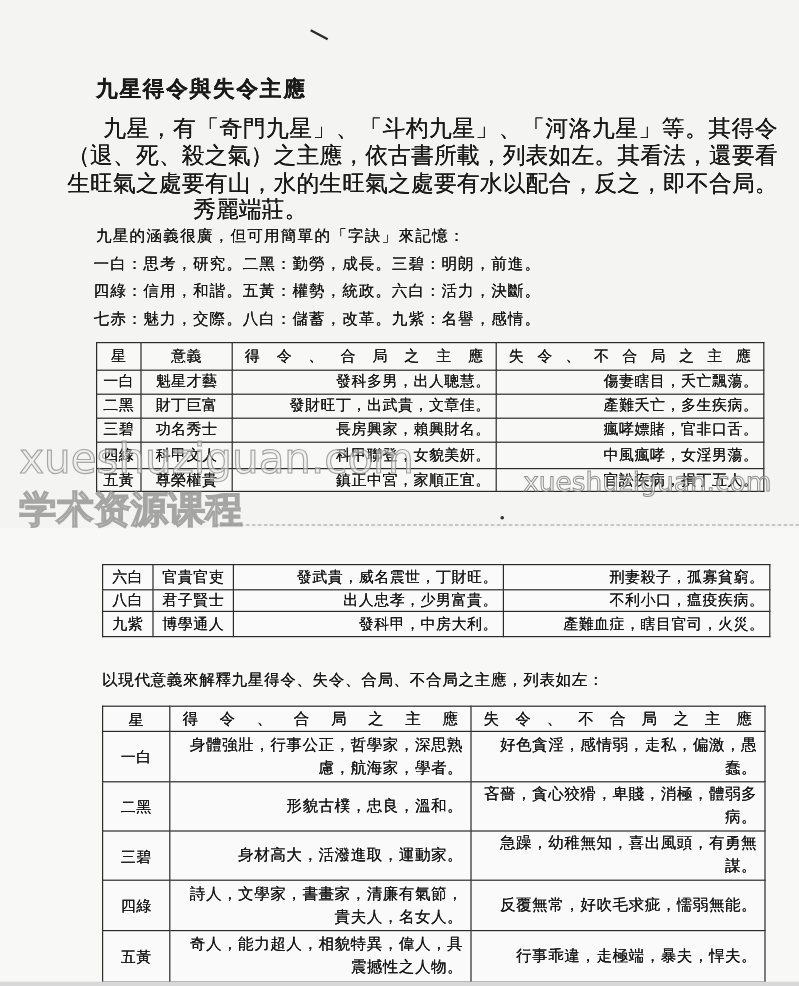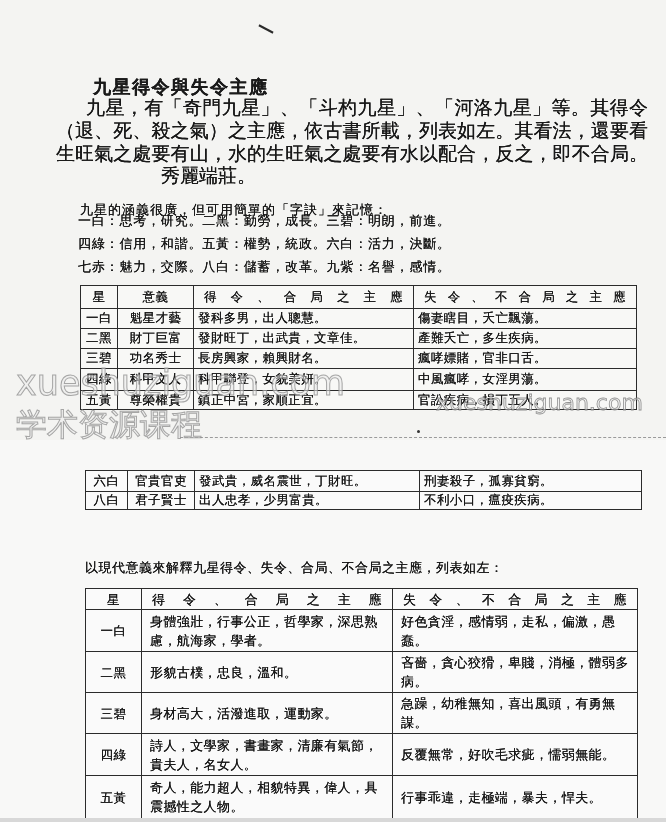--- a/index.html
+++ b/index.html
@@ -10,47 +10,47 @@
       color:#1a1a1a;
     }
     .page2-bg { position:absolute; left:0; top:440px; width:666px; height:382px; background:#f8f8f7; }
     .abs { position:absolute; }
     .ink { text-shadow:0 0 0.5px #000; }
     .stray-mark { left:258px; top:28px; width:16px; height:2px; background:#2a2a2a; transform:rotate(28deg); }
     .title { left:80px; top:62px; font-size:18px; font-weight:bold; letter-spacing:1.5px; white-space:nowrap; }
     .para-line { position:absolute; height:22px; line-height:22px; font-size:19px; overflow:hidden;
                  text-align:justify; text-align-last:justify; }
     .para-line.last { text-align:right; text-align-last:auto; }
-    .memo-intro { left:80px; top:187px; font-size:13px; letter-spacing:1px; white-space:nowrap; line-height:22px;margin-top:12px; }
+    .memo-intro { left:80px; top:187px; font-size:13px; letter-spacing:1px; white-space:nowrap; line-height:22px; }
     .memo-line { position:absolute; left:78px; width:372px; height:22px; line-height:22px; font-size:13px;
                  text-align:justify; text-align-last:justify; overflow:hidden; }
     table.scan { position:absolute; border-collapse:collapse; table-layout:fixed; border:1.5px solid #2b2b2b; }
     table.scan td { border:1px solid #2b2b2b; padding:0 4px; font-size:12.5px; letter-spacing:0.4px;
-                    vertical-align:middle; overflow:hidden; white-space:nowrap; background:rgba(255,255,255,0.35); }
+                    vertical-align:middle; overflow:hidden; white-space:nowrap; background:rgba(255,255,255,0.35);text-align:right; }
     table.scan td.c { text-align:center; padding:0 2px; }
     table.scan td.spread { text-align:justify; text-align-last:justify; padding:0 10px; }
     table.t3 td { white-space:normal; font-size:13px; line-height:19px; padding:0 6px 0 8px; }
     table.t3 td.c { font-size:12.5px; }
     .modern-intro { left:85px; top:558px; font-size:13px; letter-spacing:0.5px; white-space:nowrap; line-height:20px; }
     .divider { left:180px; top:437px; width:486px; height:0; border-top:1px dashed #9a9a9a; }
     .dot { left:417px; top:430px; width:3px; height:3px; border-radius:50%; background:#333; }
     .wm { position:absolute; white-space:nowrap; font-family:"DejaVu Sans", "Liberation Sans", sans-serif;
           color:rgba(235,235,235,0.55); -webkit-text-stroke:1px rgba(140,140,140,0.75); z-index:10; pointer-events:none;padding-left:16px; }
     .wm1 { left:0px; top:363px; font-size:35px; }
-    .wm2 { left:0px; top:404px; font-size:31px; }
+    .wm2 { left:0px; top:404px; font-size:31px;font-weight:bold; }
     .wm3 { left:420px; top:390px; font-size:22px; -webkit-text-stroke:0.8px rgba(120,120,120,0.8); }
     .bottom-strip { left:0; top:818px; width:666px; height:4px; background:#d8d8d8; }
   </style>
 </head>
 <body>
 
 <div class="page2-bg"></div>
 <div class="abs stray-mark"></div>
 
-<h1 class="abs title ink" style="margin:13px">九星得令與失令主應</h1>
+<h1 class="abs title ink" style="margin:0">九星得令與失令主應</h1>
 
 <div>
   <div class="para-line ink" style="left:86px;top:96px;width:562px">九星，有「奇門九星」、「斗杓九星」、「河洛九星」等。其得令（生旺之氣），失令</div>
   <div class="para-line ink" style="left:56px;top:119px;width:592px">（退、死、殺之氣）之主應，依古書所載，列表如左。其看法，還要看有沒有合局？合局即山的</div>
   <div class="para-line ink" style="left:56px;top:142px;width:592px">生旺氣之處要有山，水的生旺氣之處要有水以配合，反之，即不合局。且配合的山和水之形狀要</div>
   <div class="para-line last ink" style="left:56px;top:164px;width:200px">秀麗端莊。</div>
 </div>
 
 <div class="abs memo-intro ink">九星的涵義很廣，但可用簡單的「字訣」來記憶：</div>
 <div>
@@ -122,20 +122,26 @@
     <td class="c">官貴官吏</td>
     <td>發武貴，威名震世，丁財旺。</td>
     <td>刑妻殺子，孤寡貧窮。</td>
   </tr>
   <tr style="height:15px">
     <td class="c">八白</td>
     <td class="c">君子賢士</td>
     <td>出人忠孝，少男富貴。</td>
     <td>不利小口，瘟疫疾病。</td>
   </tr>
+  <tr style="height:21px">
+    <td class="c">九紫</td>
+    <td class="c">博學通人</td>
+    <td>發科甲，中房大利。</td>
+    <td>產難血症，瞎目官司，火災。</td>
+  </tr>
 </tbody>
   </table>
 
 <div class="abs modern-intro ink">以現代意義來解釋九星得令、失令、合局、不合局之主應，列表如左：</div>
 
 <table class="scan t3 ink" style="left:85px;top:588px;width:552px">
   <colgroup>
       <col style="width:56px">
       <col style="width:251px">
       <col style="width:245px">

